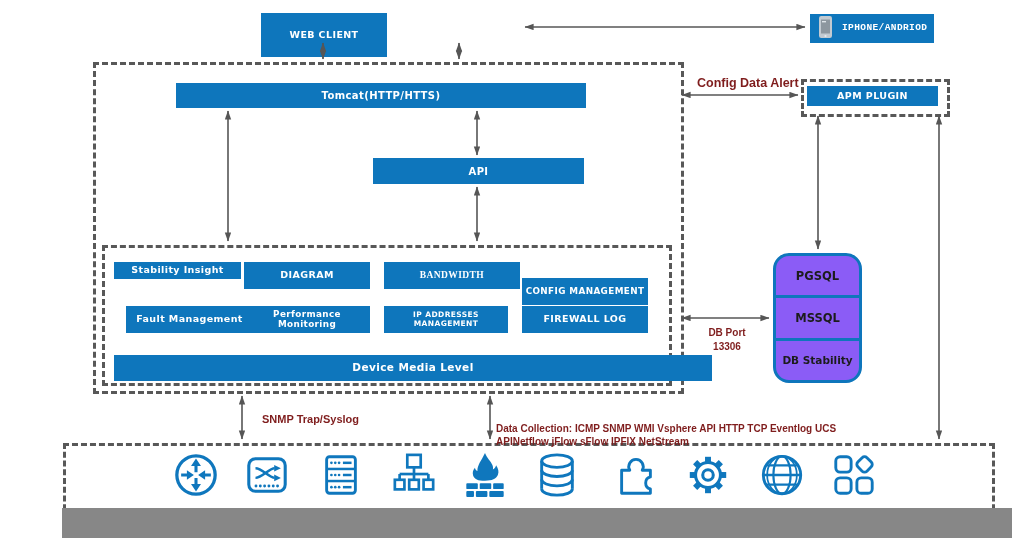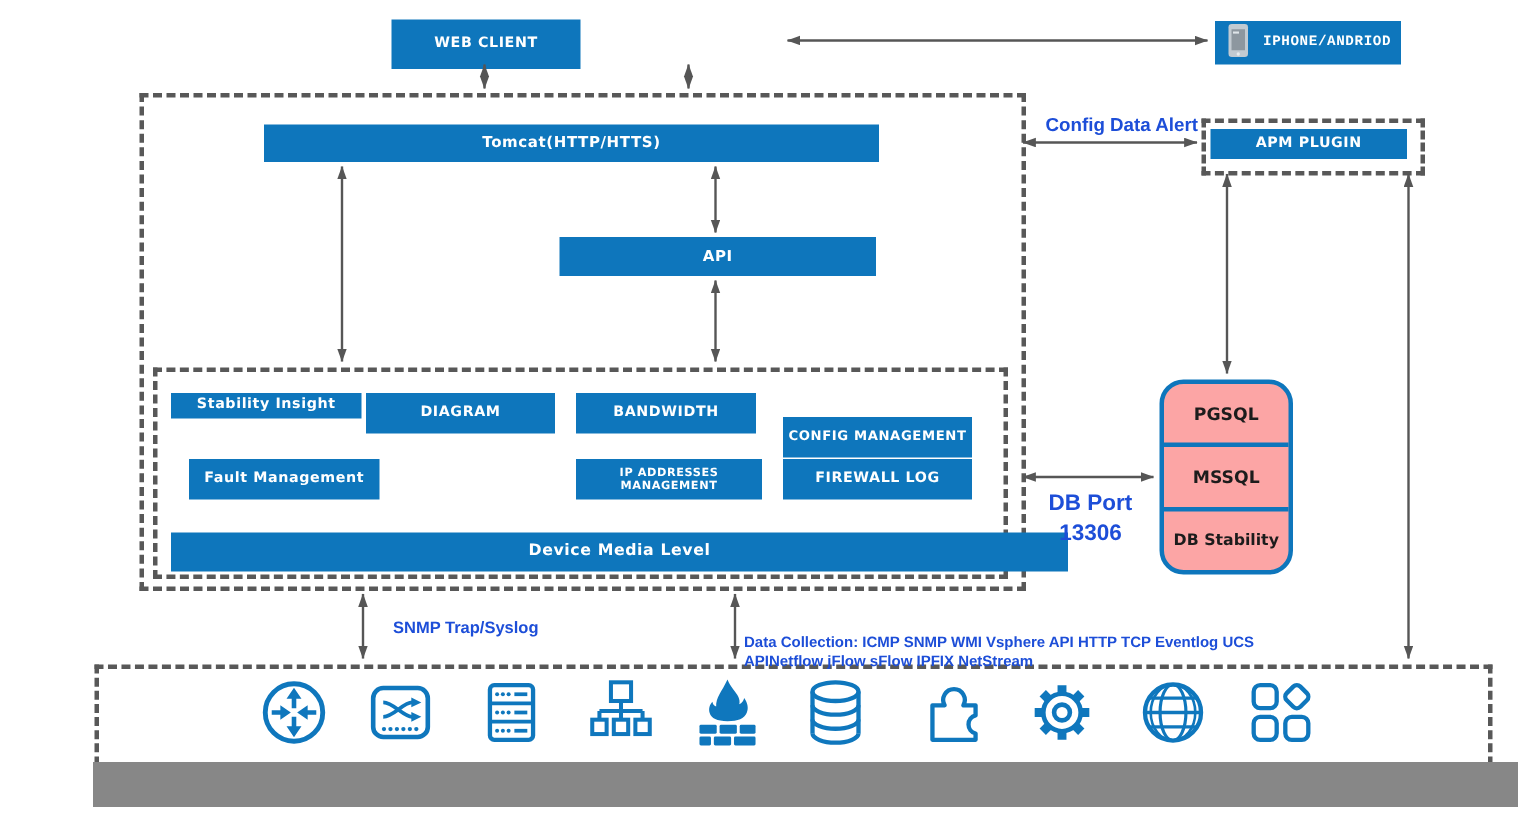--- a/index.html
+++ b/index.html
@@ -3,46 +3,46 @@
 <meta charset="utf-8">
 <style>
   html,body{margin:0;padding:0;background:#fff;}
   #canvas{position:relative;width:1024px;height:543px;background:#fff;overflow:hidden;
           font-family:"DejaVu Sans","Liberation Sans",sans-serif;}
   .abs{position:absolute;}
   .bluebox{position:absolute;background:#0e76bc;color:#ffffff;display:flex;align-items:center;
            justify-content:center;font-weight:bold;font-size:9.5px;letter-spacing:.4px;
            text-align:center;line-height:1.1;}
   .dashedbox{position:absolute;border:3px dashed #585858;background:transparent;}
-  .label{position:absolute;color:#1d4ed8;font-weight:bold;
+  .label{position:absolute;color:#7f1d1d;font-weight:bold;
          font-family:"Liberation Sans","DejaVu Sans",sans-serif;}
   #arrow-layer{position:absolute;left:0;top:0;pointer-events:none;}
   #arrow-layer line{stroke:#565656;stroke-width:1.6;}
-  .db-box{position:absolute;border:3.5px solid #0e76bc;border-radius:16px;background:#fca5a5;
+  .db-box{position:absolute;border:3.5px solid #0e76bc;border-radius:16px;background:#8b5cf6;
           display:flex;flex-direction:column;}
   .db-row{flex:1;display:flex;align-items:center;justify-content:center;color:#1c1c1c;
           font-weight:bold;font-size:11.5px;}
   .db-row + .db-row{border-top:3px solid #0e76bc;}
   .dev-icon{position:absolute;width:46px;height:46px;}
   .dev-icon svg{display:block;}
   .graybar{position:absolute;background:#878787;z-index:5;}
   .ic{stroke:#0f77bd;fill:none;}
   .icf{fill:#0f77bd;stroke:none;}
 </style>
 </head>
 <body>
 
 <div id="canvas">
 
   <div class="dashedbox" style="left:93px;top:62px;width:585px;height:326px;"></div>
   <div class="dashedbox" style="left:102px;top:245px;width:564px;height:135px;"></div>
   <div class="dashedbox" style="left:63px;top:443px;width:926px;height:70px;"></div>
   <div class="dashedbox" style="left:801px;top:79px;width:143px;height:32px;"></div>
 
-  <div class="bluebox" style="left:261px;top:13px;width:126px;height:33px;">
+  <div class="bluebox" style="left:261px;top:13px;width:126px;height:44px;">
     <span>WEB CLIENT</span>
   </div>
   <div class="bluebox" style="left:810px;top:14px;width:124px;height:29px;justify-content:flex-start;padding-left:8px;box-sizing:border-box;font-family:Liberation Mono, monospace;">
     <span class="abs" style="position:static;margin-right:9px;">
       <svg width="15" height="24" viewBox="0 0 15 24">
         <rect x="1" y="1" width="13" height="22" rx="2.2" fill="#c2cad1"></rect>
         <rect x="3" y="4.5" width="9" height="14" fill="#8d979f"></rect>
         <rect x="4" y="6" width="4" height="1.4" fill="#dfe5e9"></rect>
         <circle cx="7.5" cy="21" r="1.1" fill="#e8ecef"></circle>
       </svg>
@@ -56,48 +56,51 @@
   <div class="bluebox" style="left:373px;top:158px;width:211px;height:26px;font-size:10px;">
     <span>API</span>
   </div>
 
   <div class="bluebox" style="left:114px;top:262px;width:127px;height:17px;">
     <span>Stability Insight</span>
   </div>
   <div class="bluebox" style="left:244px;top:262px;width:126px;height:27px;">
     <span>DIAGRAM</span>
   </div>
-  <div class="bluebox" style="left:384px;top:262px;width:120px;height:27px;">
+  <div class="bluebox" style="left:384px;top:262px;width:136px;height:27px;font-family:Liberation Serif, serif;">
     <span>BANDWIDTH</span>
   </div>
   <div class="bluebox" style="left:522px;top:278px;width:126px;height:27px;font-size:8.8px;">
     <span>CONFIG MANAGEMENT</span>
   </div>
 
   <div class="bluebox" style="left:126px;top:306px;width:127px;height:27px;">
     <span>Fault Management</span>
   </div>
+  <div class="bluebox" style="left:244px;top:306px;width:126px;height:27px;font-size:8.8px;">
+    <span>Performance Monitoring</span>
+  </div>
   <div class="bluebox" style="left:384px;top:306px;width:124px;height:27px;font-size:7.5px;">
     <span>IP ADDRESSES MANAGEMENT</span>
   </div>
   <div class="bluebox" style="left:522px;top:306px;width:126px;height:27px;">
     <span>FIREWALL LOG</span>
   </div>
 
   <div class="bluebox" style="left:114px;top:355px;width:598px;height:26px;font-size:10.5px;">
     <span>Device Media Level</span>
   </div>
 
   <div class="bluebox" style="left:807px;top:86px;width:131px;height:20px;">
     <span>APM PLUGIN</span>
   </div>
 
   <div class="label" style="left:697px;top:76px;font-size:12.5px;">Config Data Alert</div>
 
-  <div class="label" style="left:695px;top:326px;width:64px;text-align:center;font-size:15px;line-height:1.35;">
+  <div class="label" style="left:695px;top:326px;width:64px;text-align:center;font-size:10px;line-height:1.35;">
     <div>DB Port</div>
     <div>13306</div>
   </div>
 
   <div class="db-box" style="left:773px;top:253px;width:83px;height:124px;">
     <div class="db-row">PGSQL</div>
     <div class="db-row">MSSQL</div>
     <div class="db-row" style="font-size:10.5px;">DB Stability</div>
   </div>
 

